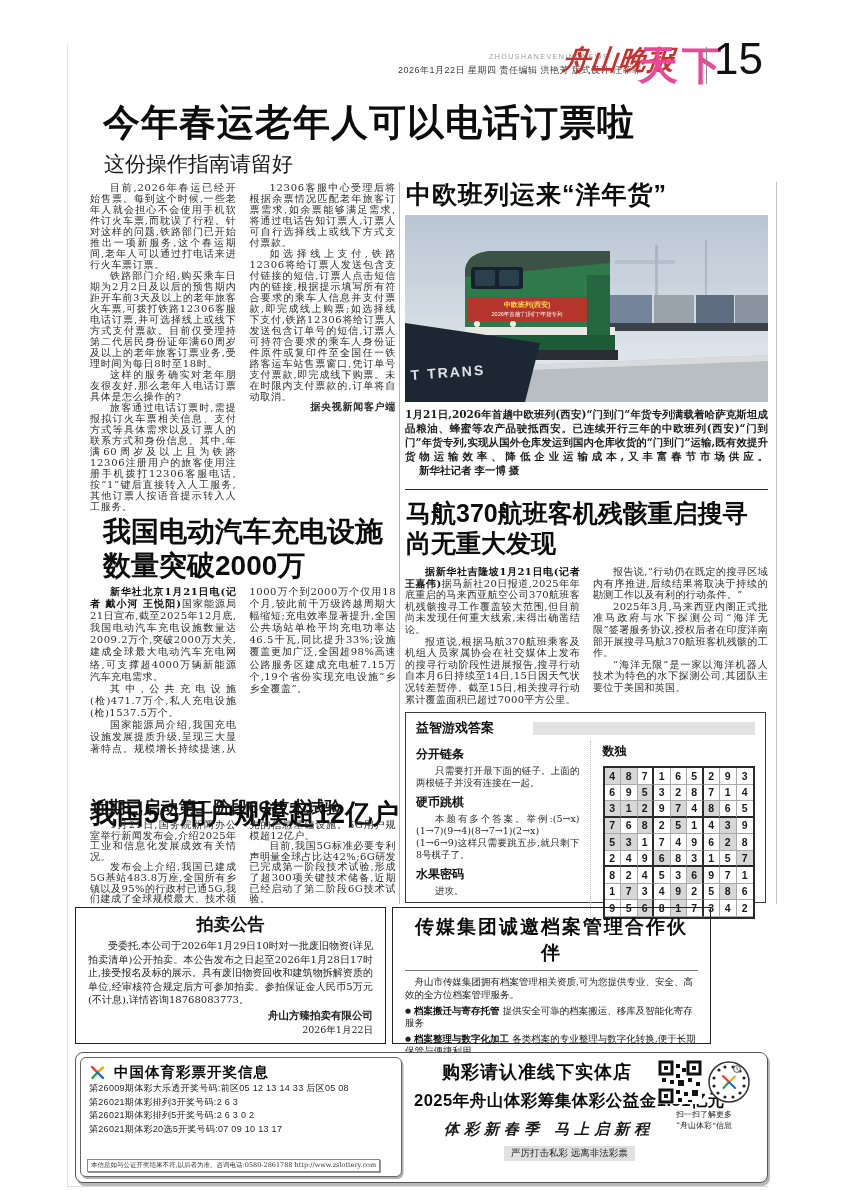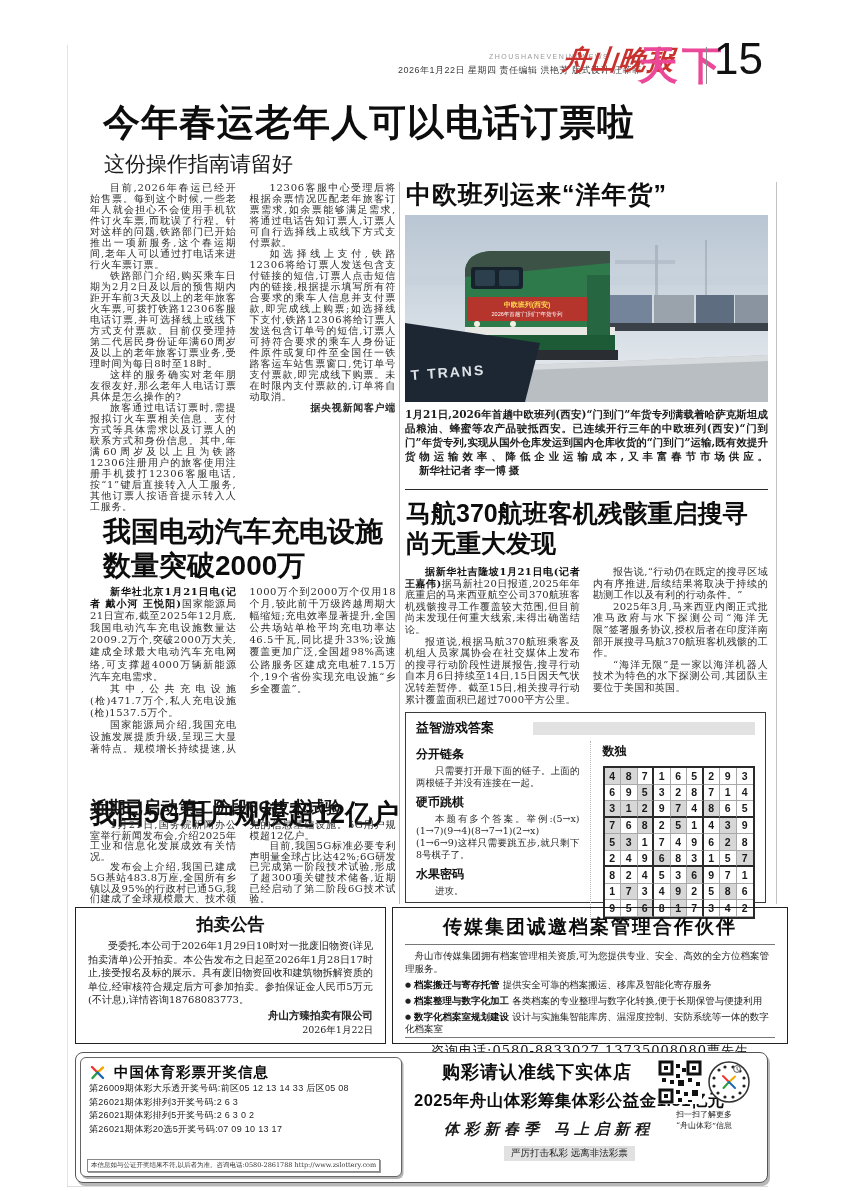--- a/index.html
+++ b/index.html
@@ -18,21 +18,21 @@
   .hdr-cn{left:563px;top:42px;font-size:27px;font-weight:900;font-style:italic;color:#c9312e;
           transform:skewX(-6deg);letter-spacing:1px;white-space:nowrap;}
   .hdr-section{left:638px;top:38px;font-size:40px;font-weight:900;color:#ec4899;letter-spacing:4px;white-space:nowrap;text-align:center;}
   .hdr-bar{left:706px;top:47px;width:1px;height:37px;background:#8a8a8a;}
   .hdr-page{left:714px;top:34px;font-family:"Liberation Sans",sans-serif;font-size:44px;font-weight:400;color:#111;}
 
   
   .headline{font-family:"Liberation Sans",sans-serif;font-weight:900;color:#0d0d0d;line-height:1.2;}
   .art-body{column-gap:13px;column-count:2;column-fill:auto;text-align:justify;color:#2b2b2b;overflow:hidden;}
   .art-body p{margin:0;text-indent:2em;}
-  .byline{text-align:right;font-weight:bold;text-indent:0 !important;font-family:Liberation Sans, sans-serif;}
+  .byline{text-align:right;font-weight:bold;text-indent:0 !important;font-family:Liberation Mono, monospace;}
   b{color:#111;}
 
   .lead-headline{left:103px;top:101px;font-size:37px;letter-spacing:1px;white-space:nowrap;}
   .lead-subhead{left:104px;top:150px;font-family:"Liberation Sans",sans-serif;font-size:21px;font-weight:500;color:#1a1a1a;}
   .lead-body{left:90px;top:182px;width:306px;height:330px;font-size:10px;line-height:11px;letter-spacing:0.7px;}
 
   .ev-headline{left:103px;top:515px;width:302px;font-size:28px;line-height:1.22;}
   .ev-body{left:90px;top:586px;width:306px;height:170px;font-size:10px;line-height:12.1px;letter-spacing:0.5px;}
 
   .fiveg-headline{left:90px;top:762px;font-size:27px;white-space:nowrap;margin-top:36px;}
@@ -71,21 +71,21 @@
   .sk-cell:nth-child(9n){border-right:none;}
 
   
   .auction-box{left:75px;top:907px;width:311px;height:137px;border:1px solid #222;
                padding:5px 12px;box-sizing:border-box;}
   .auction-title{text-align:center;font-family:"Liberation Sans",sans-serif;font-weight:900;font-size:17px;color:#0d0d0d;margin-bottom:3px;}
   .auction-body{font-size:10px;line-height:13.6px;text-align:justify;text-indent:2em;color:#222;}
   .auction-signer{text-align:right;font-weight:bold;font-family:"Liberation Sans",sans-serif;font-size:10.5px;margin-top:2px;}
   .auction-date{text-align:right;font-size:9.5px;margin-top:1px;}
 
-  .archive-box{left:392px;top:907px;width:396px;height:137px;border:1px solid #222;
+  .archive-box{left:392px;top:907px;width:319px;height:137px;border:1px solid #222;
                padding:4px 12px;box-sizing:border-box;}
   .archive-title{text-align:center;font-size:19px;font-weight:900;letter-spacing:2px;color:#0d0d0d;margin:2px 0 4px;}
   .archive-rule{height:1px;background:#777;margin:2px 0 4px;}
   .archive-intro{font-size:9.5px;line-height:13px;color:#222;text-indent:1em;}
   .archive-item{font-size:9.5px;line-height:12px;color:#222;margin-top:4px;}
   .archive-item::before{content:"●";font-size:7px;vertical-align:1px;margin-right:3px;}
   .archive-item b{font-family:"Liberation Sans",sans-serif;}
   .archive-phone{text-align:center;font-size:13px;letter-spacing:1px;color:#111;margin-top:4px;}
 
   

